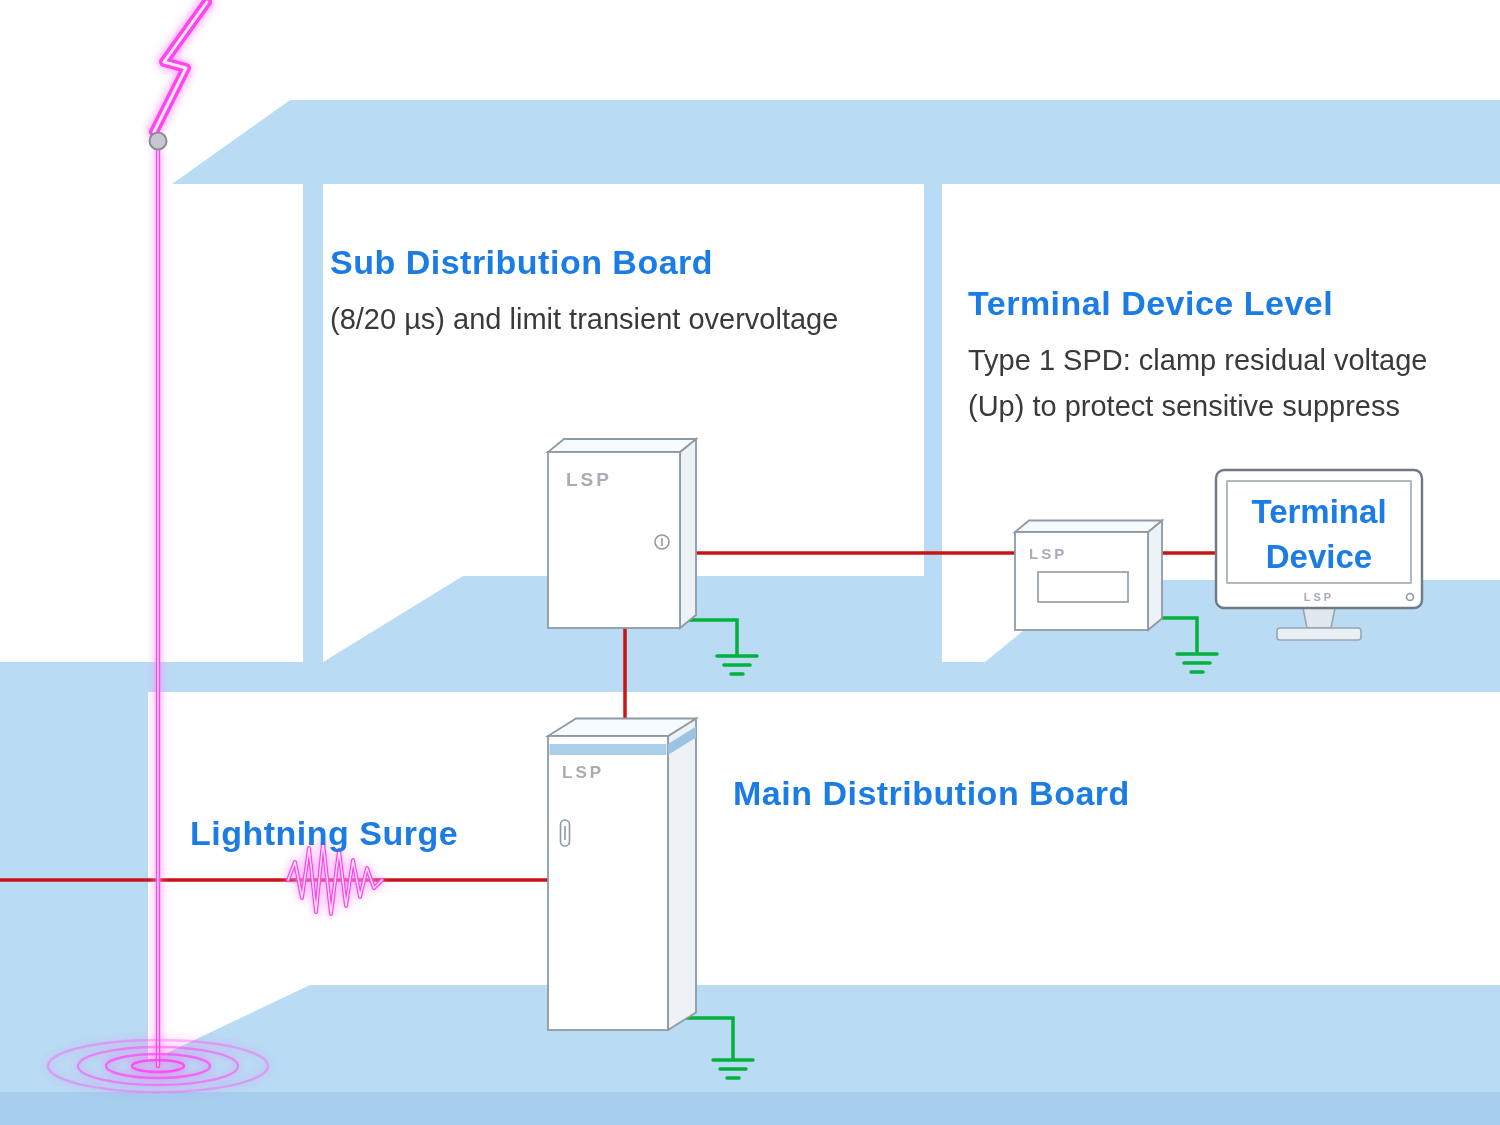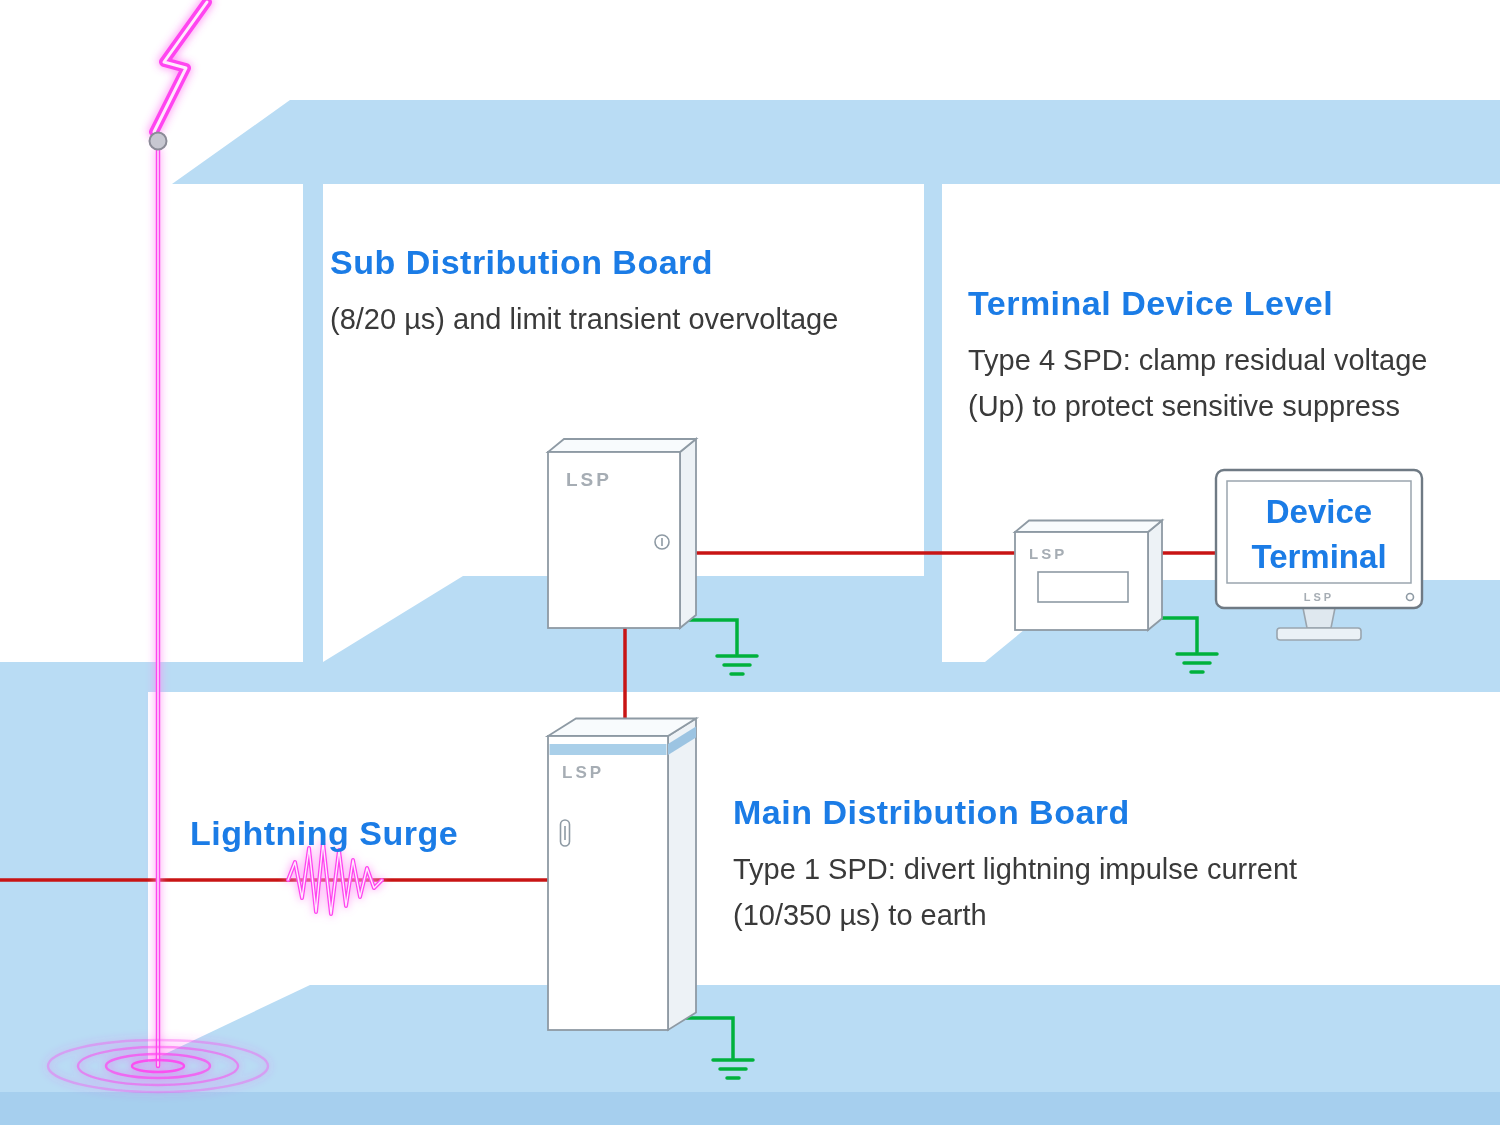--- a/index.html
+++ b/index.html
@@ -134,35 +134,31 @@
   <div class="label-block" style="left:330px;top:243px;">
     <h2>Sub Distribution Board</h2>
     <div class="body-lines">
       <div>(8/20 µs) and limit transient overvoltage</div>
     </div>
   </div>
 
   <div class="label-block" style="left:968px;top:243px;margin-top:41px;">
     <h2>Terminal Device Level</h2>
     <div class="body-lines">
-      <div>Type 4 SPD: clamp residual voltage</div>
+      <div>Type 1 SPD: clamp residual voltage</div>
       <div>(Up) to protect sensitive suppress</div>
     </div>
   </div>
 
-  <div class="label-block" style="left:733px;top:793px;">
+  <div class="label-block" style="left:733px;top:774px;">
     <h2>Main Distribution Board</h2>
-    <div class="body-lines">
-      <div>Type 1 SPD: divert lightning impulse current</div>
-      <div>(10/350 µs) to earth</div>
-    </div>
   </div>
 
   <div class="label-block" style="left:190px;top:790px;margin-top:24px;">
     <h2>Lightning Surge</h2>
   </div>
 
   <div class="screen-label">
+    <div>Terminal</div>
     <div>Device</div>
-    <div>Terminal</div>
   </div>
 
 </div>
 
 </body></html>

